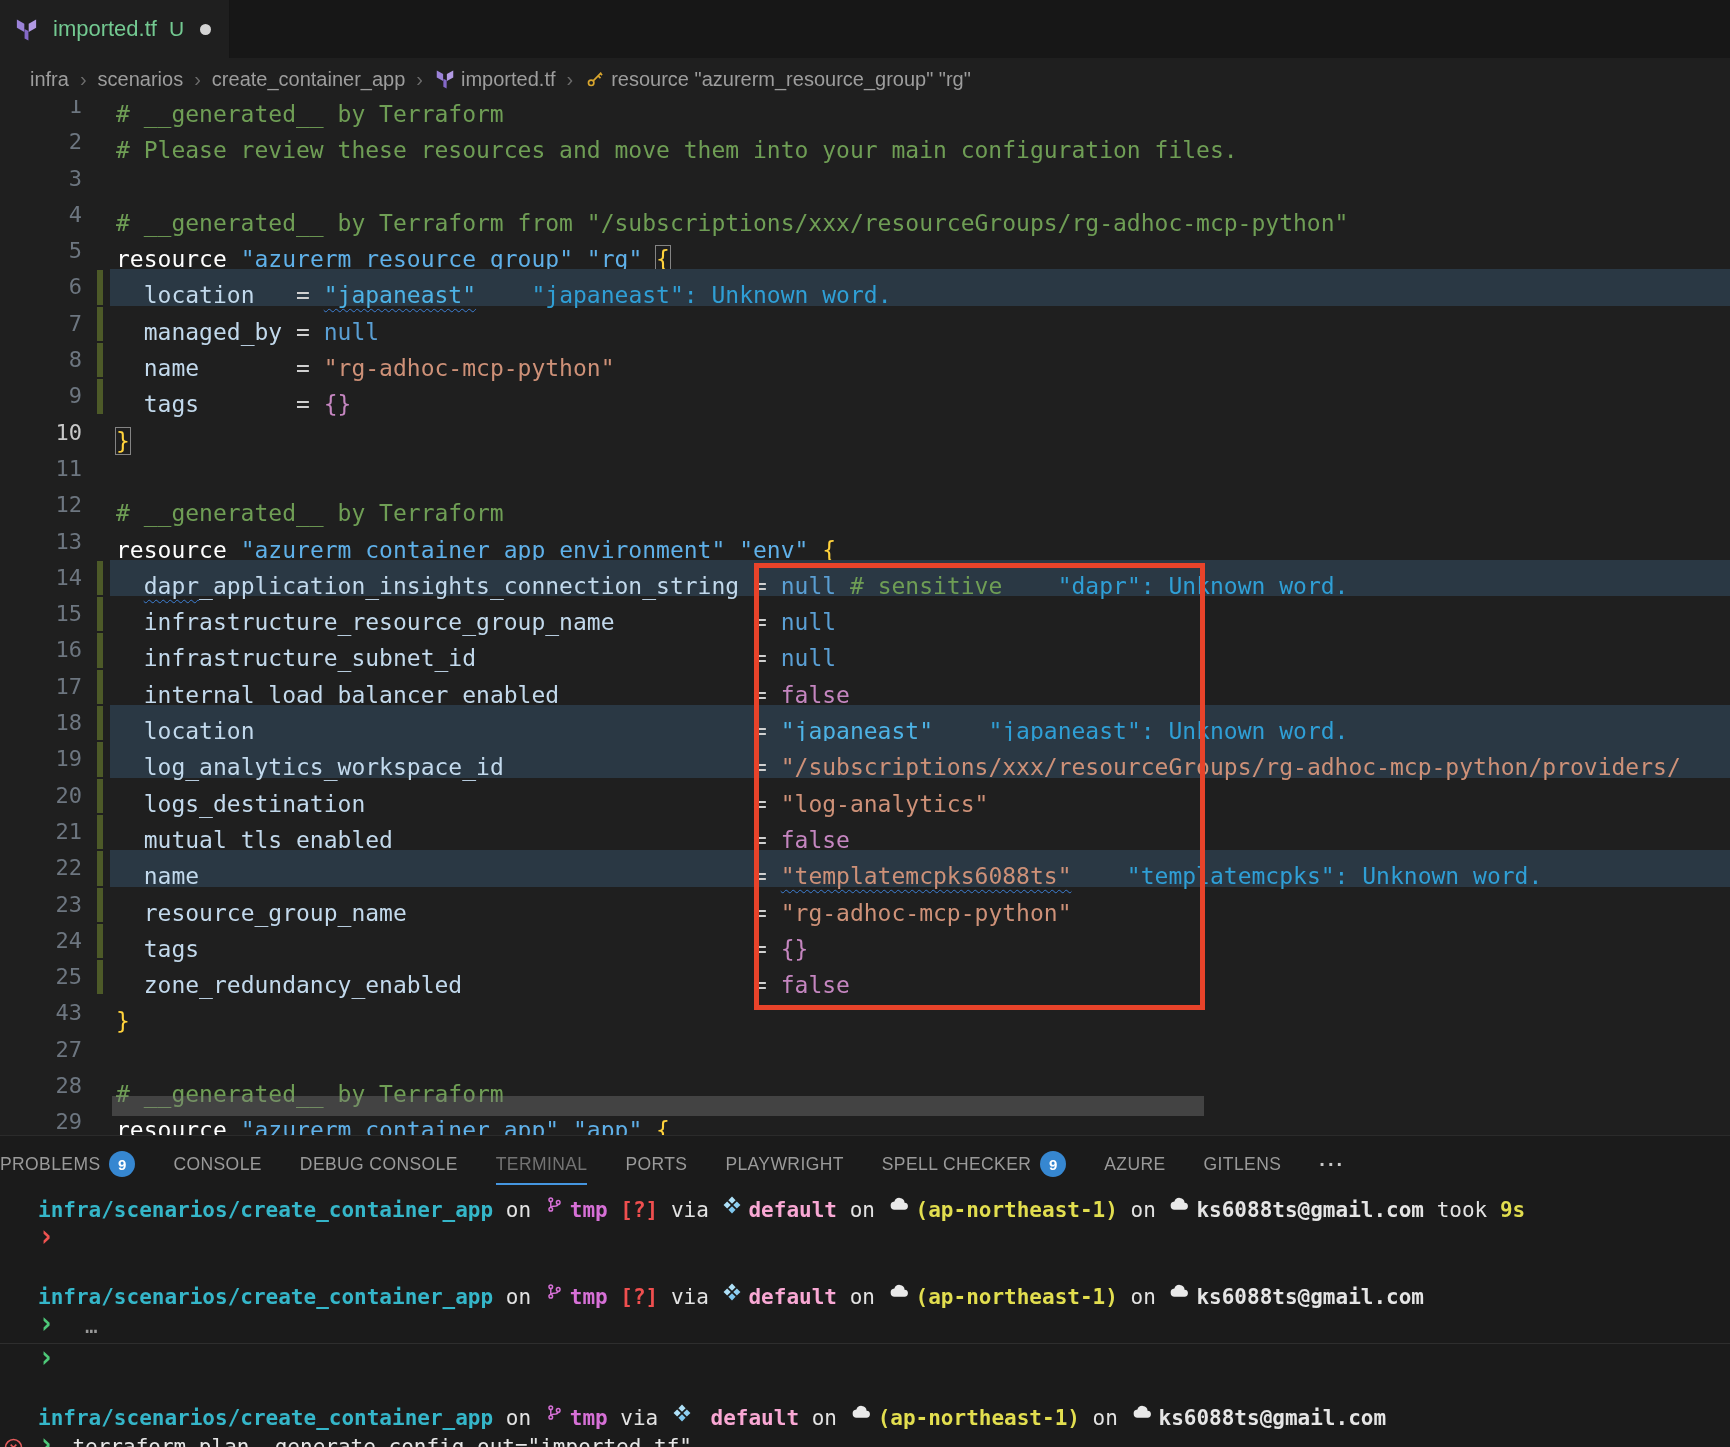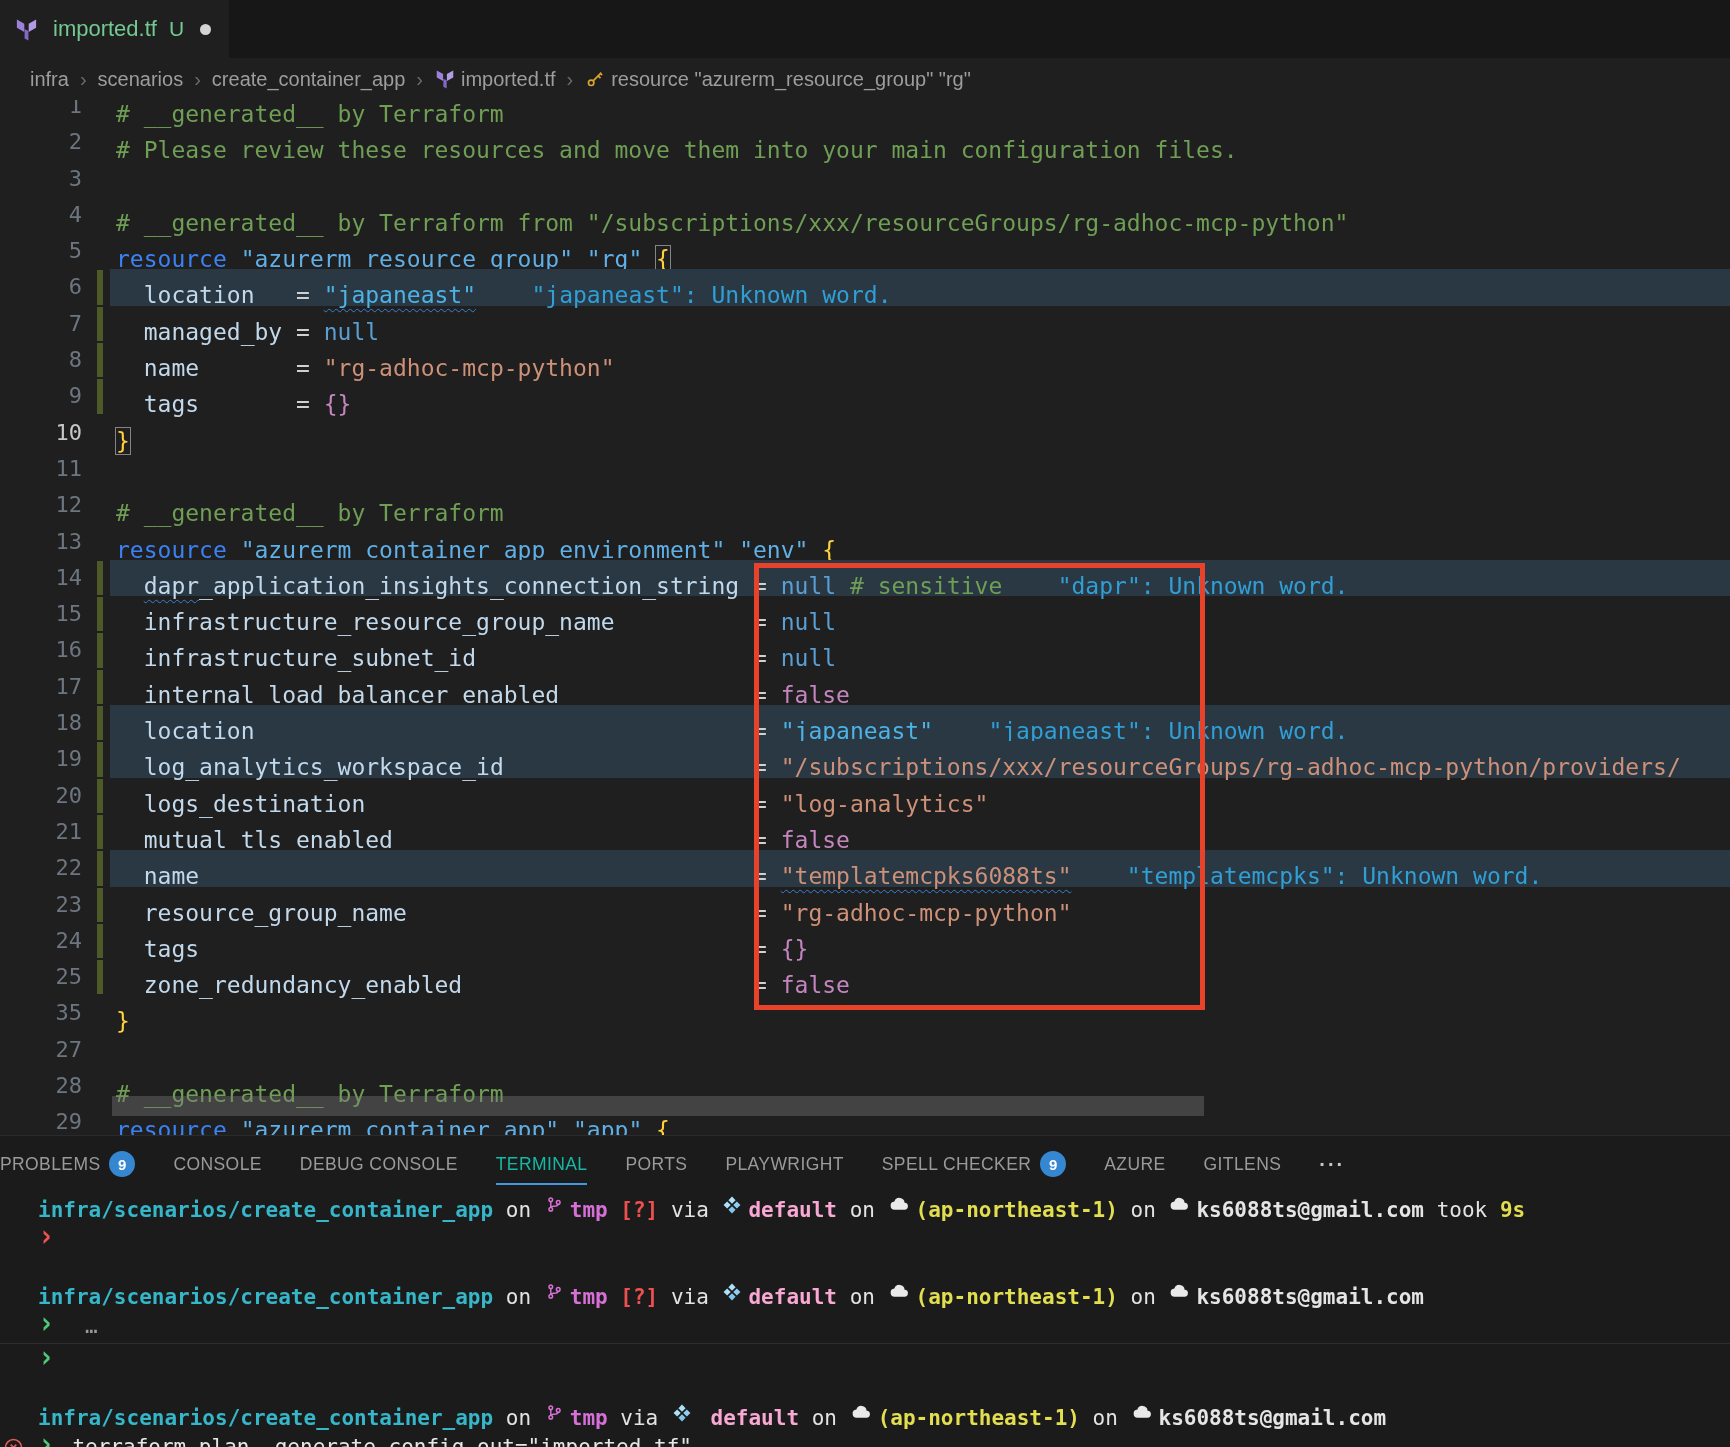--- a/index.html
+++ b/index.html
@@ -22,34 +22,34 @@
   .crumb-sep{color:#6c6c6c;margin:0 11px;font-size:20px;}
   
   .editor{position:absolute;left:0;top:100px;width:1730px;height:1035px;overflow:hidden;}
   .elines{margin-top:-12px;}
   .e-line{position:relative;height:36.3px;line-height:36.3px;white-space:pre;font-size:23px;color:#d4d4d4;}
   .e-line.hl::before{content:"";position:absolute;left:110px;right:0;top:0;bottom:0;background:#2a3844;}
   .ln{position:absolute;left:0;top:0;width:82px;text-align:right;color:#6d7680;font-size:22px;}
   .ln.active{color:#c8c8c8;}
   .gbar{position:absolute;left:97px;top:1px;bottom:1px;width:6px;background:#4d5a28;}
   .code{position:absolute;left:116px;top:8px;white-space:pre;}
-  .cmt{color:#6f9e55;} .kw{color:#3b82f6;} .ts{color:#5fb0e8;} .prop{color:#c2d9ec;}
+  .cmt{color:#6f9e55;} .kw{color:#ffffff;} .ts{color:#5fb0e8;} .prop{color:#c2d9ec;}
   .pl{color:#d0d0d0;} .knull{color:#5a9fd4;} .kbool{color:#c586c0;} .str{color:#ce9178;}
   .strb{color:#4db3e6;} .br{color:#ffd23c;} .hint{color:#2f9fd6;}
   .brbox{color:#ffd23c;outline:1px solid #848484;}
   .sq{text-decoration:underline;text-decoration-style:wavy;text-decoration-color:#3d7fd4;
       text-decoration-thickness:1.2px;text-underline-offset:5px;}
   .redbox{position:absolute;left:754px;top:463px;width:441px;height:437px;border:5px solid #e8432a;z-index:9;}
   .hscroll{position:absolute;left:112px;top:996px;width:1092px;height:20px;background:rgba(125,125,125,.38);z-index:8;}
   
   .panel{position:absolute;left:0;top:1135px;width:1730px;height:312px;background:#1b1b1b;border-top:1px solid #2b2b2b;}
   .p-tabs{display:flex;align-items:center;height:56px;gap:38px;
           font-family:"Liberation Sans",sans-serif;font-size:17.5px;letter-spacing:.4px;color:#9a9a9a;}
   .p-tab{position:relative;display:inline-flex;align-items:center;height:56px;cursor:pointer;}
-  .p-tab.active{color:#14b8a6;}
+  .p-tab.active{color:#737373;}
   .p-tab.active::after{content:"";position:absolute;left:0;right:0;bottom:7px;height:2px;background:#4596e0;}
   .badge{display:inline-flex;align-items:center;justify-content:center;min-width:26px;height:26px;
          border-radius:13px;background:#3687d1;color:#fff;font-size:15px;font-weight:bold;margin-left:9px;}
   .p-more{color:#c8c8c8;font-weight:bold;font-size:20px;letter-spacing:2px;cursor:pointer;}
   
   .term{position:relative;padding:4px 0 0 38px;font-size:21px;line-height:29px;color:#e3e3e3;}
   .t-line{position:relative;height:29px;display:flex;align-items:flex-start;white-space:pre;}
   .t-div{height:1px;background:#2e2e2e;margin:2px 0 2px -38px;width:1730px;}
   .tcy{color:#35b6c9;font-weight:bold;} .tw{color:#e3e3e3;} .tm{color:#d670d6;font-weight:bold;}
   .tr{color:#ef4f4f;font-weight:bold;} .tind{color:#f9a8d4;font-weight:bold;}
@@ -136,21 +136,21 @@
         <div class="e-line"><span class="ln">16</span><span class="gbar"></span><span class="code"><span class="pl">  </span><span class="prop">infrastructure_subnet_id</span><span class="pl">                    = </span><span class="knull">null</span></span></div>
         <div class="e-line"><span class="ln">17</span><span class="gbar"></span><span class="code"><span class="pl">  </span><span class="prop">internal_load_balancer_enabled</span><span class="pl">              = </span><span class="kbool">false</span></span></div>
         <div class="e-line hl"><span class="ln">18</span><span class="gbar"></span><span class="code"><span class="pl">  </span><span class="prop">location</span><span class="pl">                                    = </span><span class="strb sq">"japaneast"</span><span class="hint">    "japaneast": Unknown word.</span></span></div>
         <div class="e-line hl"><span class="ln">19</span><span class="gbar"></span><span class="code"><span class="pl">  </span><span class="prop">log_analytics_workspace_id</span><span class="pl">                  = </span><span class="str">"/subscriptions/xxx/resourceGroups/rg-adhoc-mcp-python/providers/</span></span></div>
         <div class="e-line"><span class="ln">20</span><span class="gbar"></span><span class="code"><span class="pl">  </span><span class="prop">logs_destination</span><span class="pl">                            = </span><span class="str">"log-analytics"</span></span></div>
         <div class="e-line"><span class="ln">21</span><span class="gbar"></span><span class="code"><span class="pl">  </span><span class="prop">mutual_tls_enabled</span><span class="pl">                          = </span><span class="kbool">false</span></span></div>
         <div class="e-line hl"><span class="ln">22</span><span class="gbar"></span><span class="code"><span class="pl">  </span><span class="prop">name</span><span class="pl">                                        = </span><span class="str sq">"templatemcpks6088ts"</span><span class="hint">    "templatemcpks": Unknown word.</span></span></div>
         <div class="e-line"><span class="ln">23</span><span class="gbar"></span><span class="code"><span class="pl">  </span><span class="prop">resource_group_name</span><span class="pl">                         = </span><span class="str">"rg-adhoc-mcp-python"</span></span></div>
         <div class="e-line"><span class="ln">24</span><span class="gbar"></span><span class="code"><span class="pl">  </span><span class="prop">tags</span><span class="pl">                                        = </span><span class="kbool">{}</span></span></div>
         <div class="e-line"><span class="ln">25</span><span class="gbar"></span><span class="code"><span class="pl">  </span><span class="prop">zone_redundancy_enabled</span><span class="pl">                     = </span><span class="kbool">false</span></span></div>
-        <div class="e-line"><span class="ln">35</span><span class="code"><span class="br">}</span></span></div>
+        <div class="e-line"><span class="ln">43</span><span class="code"><span class="br">}</span></span></div>
         <div class="e-line"><span class="ln">27</span><span class="code"></span></div>
         <div class="e-line"><span class="ln">28</span><span class="code"><span class="cmt"># __generated__ by Terraform</span></span></div>
         <div class="e-line"><span class="ln">29</span><span class="code"><span class="kw">resource</span><span class="pl"> </span><span class="ts">"azurerm_container_app"</span><span class="pl"> </span><span class="ts">"app"</span><span class="pl"> </span><span class="br">{</span></span></div>
       </div>
     <div class="hscroll"></div>
     <div class="redbox"></div>
   </div>
 
   <div class="panel">
     <div class="p-tabs" id="ptabs">

